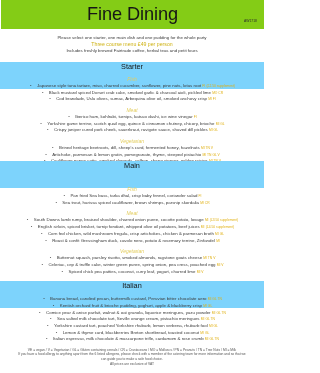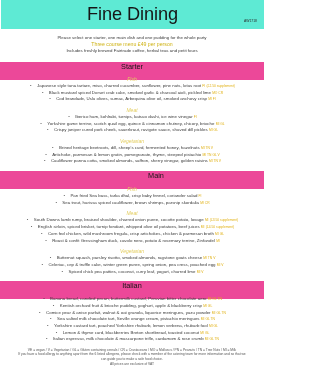--- a/index.html
+++ b/index.html
@@ -1,26 +1,26 @@
 <!DOCTYPE html>
 <html><head>
 <meta charset="utf-8">
 <style>
   html,body{margin:0;padding:0;}
   body{width:264px;height:373px;background:#fff;color:#3b3b3b;overflow:hidden;
        font-family:"Liberation Sans",sans-serif;-webkit-font-smoothing:antialiased;}
   .page{position:relative;width:264px;height:373px;}
-  .hdr{position:absolute;left:1px;top:0;width:263px;height:29px;background:#5eead4;}
+  .hdr{position:absolute;left:1px;top:0;width:263px;height:29px;background:#84cc16;}
   .hdr-title{position:absolute;left:0;top:0;width:263px;text-align:center;
              font-size:18.2px;line-height:29px;color:#161616;letter-spacing:-0.1px;}
   .hdr-code{position:absolute;right:7px;top:19px;font-size:3.4px;color:#2b2b2b;line-height:4px;}
   .line{position:absolute;left:0;width:264px;text-align:center;white-space:nowrap;}
   .intro1,.intro3{font-size:4.4px;line-height:5px;}
   .intro2{font-size:5.2px;line-height:6px;color:#cfb316;}
-  .band{position:absolute;left:0;width:264px;height:18px;background:#ec4899;
+  .band{position:absolute;left:0;width:264px;height:27px;background:#7dd3fc;
         text-align:center;font-size:7.3px;line-height:9px;color:#161616;}
   .grp{font-size:5px;line-height:5px;color:#e3cd5e;font-style:italic;}
   .item{font-size:4.4px;line-height:5px;}
   .bul{display:inline-block;width:3.6px;}
   .gap{display:inline-block;width:4.4px;}
   .tag{color:#e0b012;font-size:3.3px;}
   .supp{color:#e0b012;font-size:3.3px;}
   .foot{font-size:3.3px;line-height:4px;color:#555;}
 </style>
 </head>
@@ -41,21 +41,21 @@
       <div class="line item" style="top: 89.6px;"><span class="bul">•</span><span class="gap"></span><span>Black mustard spiced Dorset crab cake, smoked garlic &amp; charcoal aioli, pickled lime</span> <span class="tag">MO CR</span></div>
       <div class="line item" style="top: 96.3px;"><span class="bul">•</span><span class="gap"></span><span>Cod brandade, Uslu olives, sumac, Arbequina olive oil, smoked anchovy crisp</span> <span class="tag">MI FI</span></div>
       <div class="line grp" style="top: 107.7px;">Meat</div>
       <div class="line item" style="top: 113.9px;"><span class="bul">•</span><span class="gap"></span><span>Iberico ham, kohlrabi, turnips, katsuo dashi, ice wine vinegar</span> <span class="tag">FI</span></div>
       <div class="line item" style="top: 120.6px;"><span class="bul">•</span><span class="gap"></span><span>Yorkshire game terrine, scotch quail egg, quince &amp; cinnamon chutney, chicory, brioche</span> <span class="tag">MI GL</span></div>
       <div class="line item" style="top: 127.3px;"><span class="bul">•</span><span class="gap"></span><span>Crispy juniper cured pork cheek, sauerkraut, ravigote sauce, shaved dill pickles</span> <span class="tag">MI GL</span></div>
       <div class="line grp" style="top: 138.7px;">Vegetarian</div>
       <div class="line item" style="top: 144.9px;"><span class="bul">•</span><span class="gap"></span><span>Brined heritage beetroots, dill, sheep's curd, fermented honey, hazelnuts</span> <span class="tag">MI TN V</span></div>
       <div class="line item" style="top: 151.6px;"><span class="bul">•</span><span class="gap"></span><span>Artichoke, parmesan &amp; lemon gratin, pomegranate, thyme, steeped pistachio</span> <span class="tag">MI TN GL V</span></div>
       <div class="line item" style="top: 158.3px;"><span class="bul">•</span><span class="gap"></span><span>Cauliflower panna cotta, smoked almonds, saffron, sherry vinegar, golden raisins</span> <span class="tag">MI TN V</span></div>
-      <div class="band" style="top: 171px; padding-left: 24px;">Main</div>
+      <div class="band" style="top: 161px;">Main</div>
       <div class="line grp" style="top: 186.9px;">Fish</div>
       <div class="line item" style="top: 193.1px;"><span class="bul">•</span><span class="gap"></span><span>Pan fried Sea bass, tarka dhal, crisp baby fennel, coriander salad</span> <span class="tag">FI</span></div>
       <div class="line item" style="top: 199.8px;"><span class="bul">•</span><span class="gap"></span><span>Sea trout, harissa spiced cauliflower, brown shrimps, parsnip skordalia</span> <span class="tag">MI CR</span></div>
       <div class="line grp" style="top: 211.2px;">Meat</div>
       <div class="line item" style="top: 217.4px;"><span class="bul">•</span><span class="gap"></span><span>South Downs lamb rump, braised shoulder, charred onion puree, cocotte potato, lovage</span> <span class="tag">MI</span> <span class="supp">(£3.50 supplement)</span></div>
       <div class="line item" style="top: 224.1px;"><span class="bul">•</span><span class="gap"></span><span>English sirloin, spiced brisket, turnip fondant, whipped olive oil potatoes, beef juices</span> <span class="tag">MI</span> <span class="supp">(£4.50 supplement)</span></div>
       <div class="line item" style="top: 230.8px;"><span class="bul">•</span><span class="gap"></span><span>Corn fed chicken, wild mushroom fregula, crisp artichokes, chicken &amp; parmesan broth</span> <span class="tag">MI GL</span></div>
       <div class="line item" style="top: 237.5px;"><span class="bul">•</span><span class="gap"></span><span>Roast &amp; confit Gressingham duck, cavolo nero, potato &amp; rosemary terrine, Zinfandel</span> <span class="tag">MI</span></div>
       <div class="line grp" style="top: 248.9px;">Vegetarian</div>
       <div class="line item" style="top: 255.1px;"><span class="bul">•</span><span class="gap"></span><span>Butternut squash, parsley risotto, smoked almonds, ragstone goats cheese</span> <span class="tag">MI TN V</span></div>

